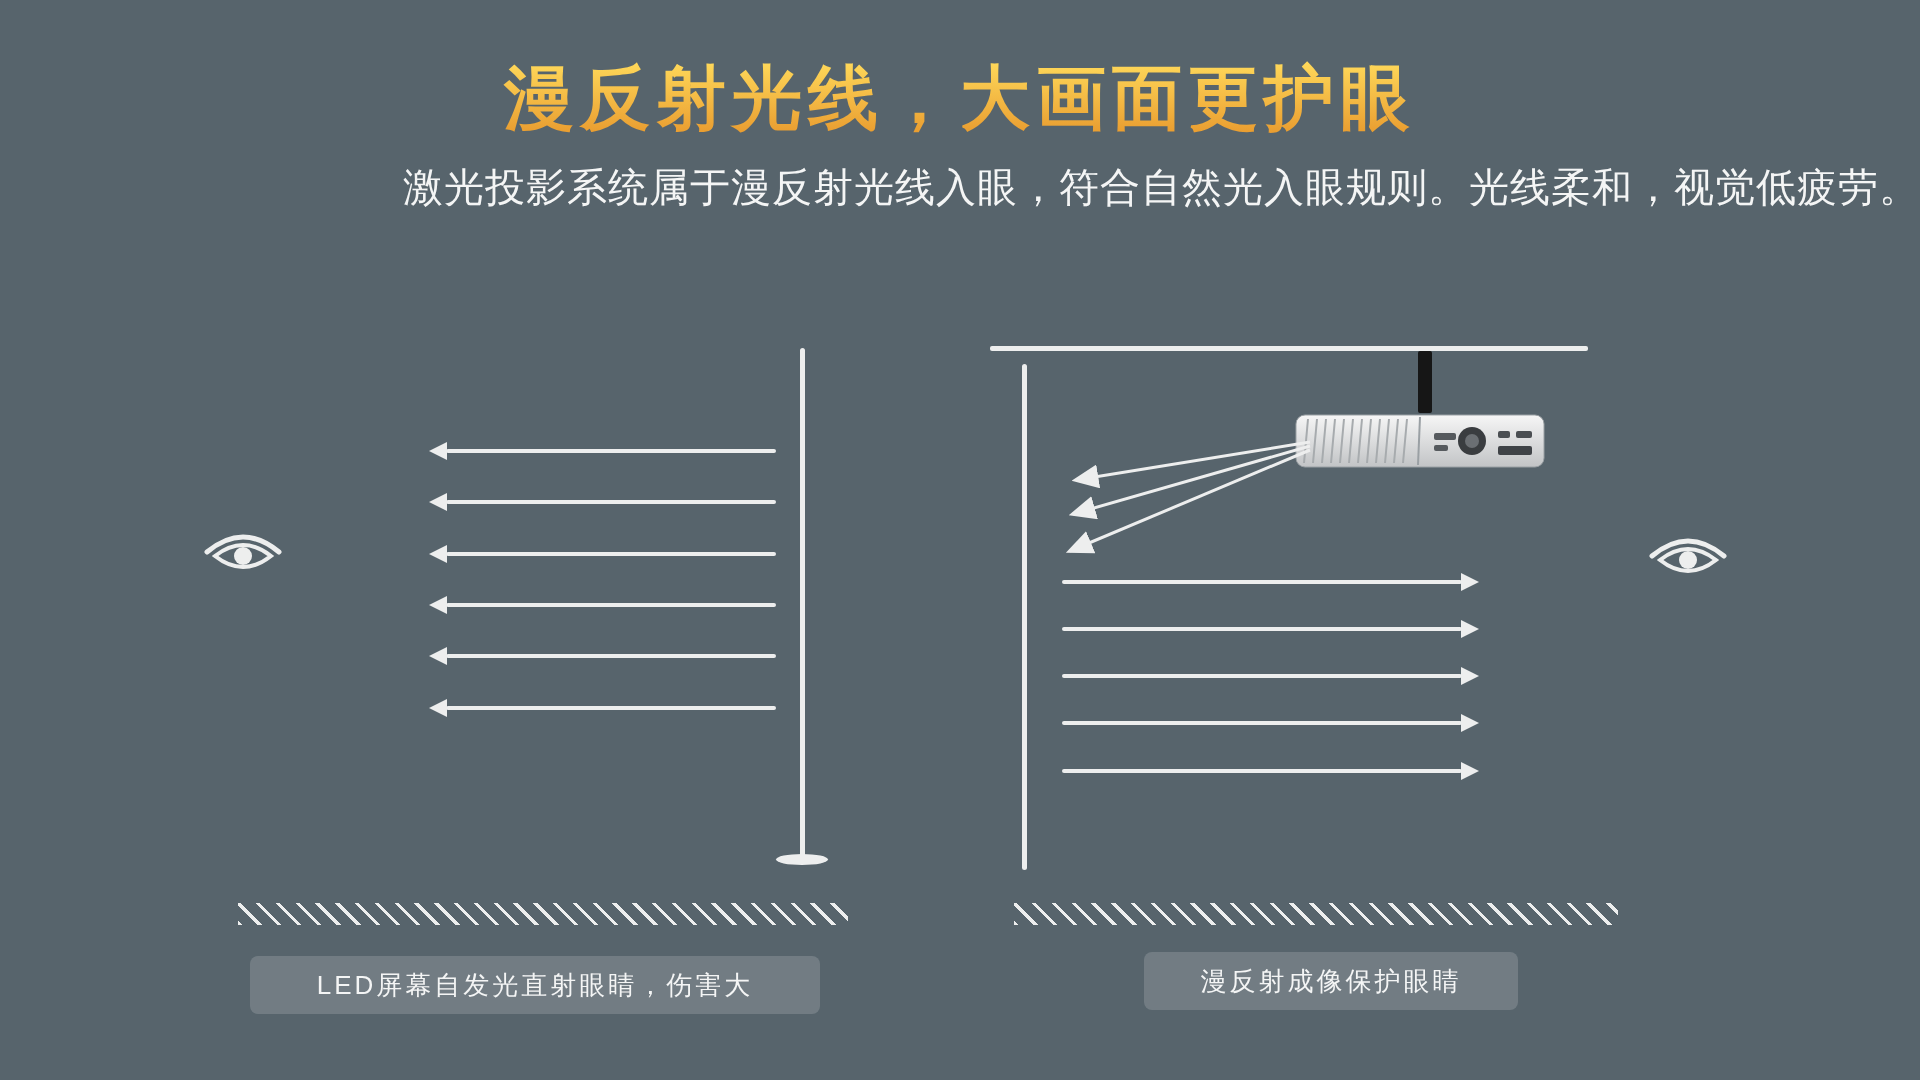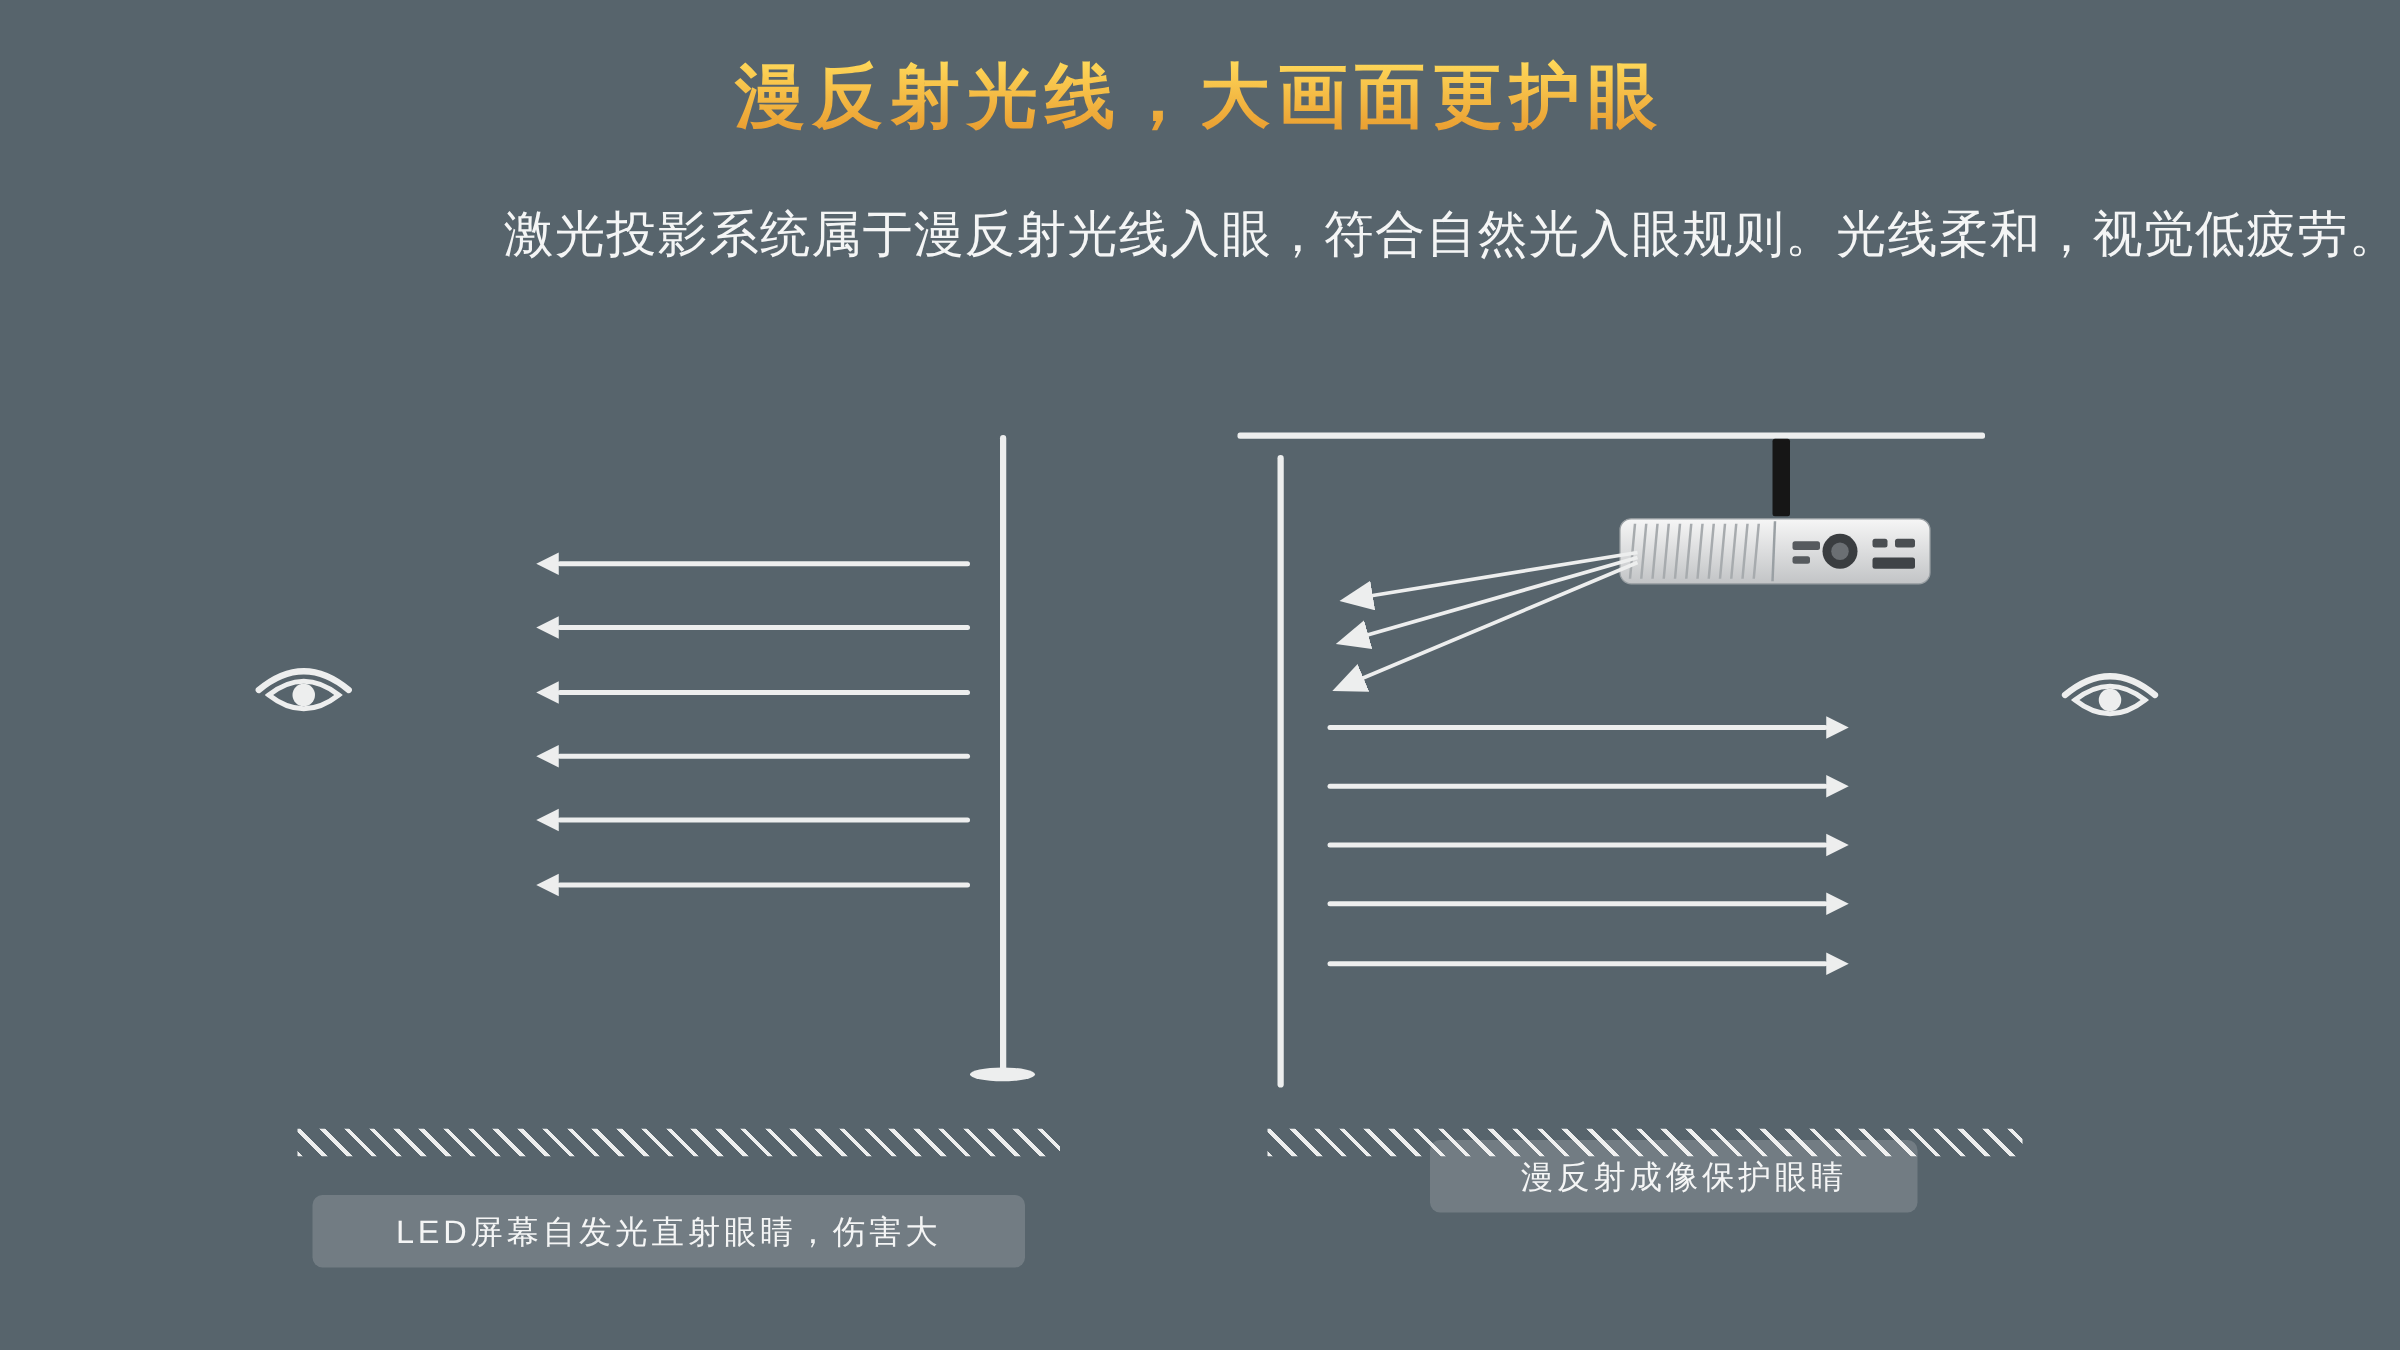--- a/index.html
+++ b/index.html
@@ -7,23 +7,23 @@
     position:relative;
     width:1920px; height:1080px;
     margin:0 auto;
     overflow:hidden;
     background: var(--background, #57646C);
     font-family: "Liberation Sans", sans-serif;
   }
 
   
   .title {
-    position:absolute; top:40px; left:0; width:100%;
+    position:absolute; top:52px; left:0; width:100%;
     text-align:center;
-    font-size:56px; font-weight:800; letter-spacing:6px;
+    font-size:70px; font-weight:800; letter-spacing:6px;
     color:#F2B433;
   }
   @supports ((-webkit-background-clip: text) or (background-clip: text)) {
     .title {
       background: linear-gradient(180deg, var(--title-gold-light, #FFD95A) 10%, var(--title-gold-dark, #E89A2E) 90%);
       -webkit-background-clip: text;
       background-clip: text;
       color: transparent;
     }
   }
@@ -171,16 +171,16 @@
     <div class="ray ray-right" style="left:1062px; top:769px; width:400px;"></div>
 
     <svg class="eye" style="left:1645px; top:524px;" width="86" height="62" viewBox="0 0 86 62">
       <path d="M7 32 Q43 2 79 32" stroke-width="5" stroke-linecap="round"></path>
       <path d="M15 36 Q43 14 71 36 Q43 58 15 36 Z" stroke-width="4"></path>
       <circle cx="43" cy="36" r="9"></circle>
     </svg>
 
     <div class="hatch" style="left:1014px; top:903px; width:604px;"></div>
 
-    <div class="caption" style="left:1144px; top:912px; width:374px;padding-left:16px;">漫反射成像保护眼睛</div>
+    <div class="caption" style="left:1144px; top:952px; width:374px;">漫反射成像保护眼睛</div>
   </div>
 
 </div>
 
 </body></html>

